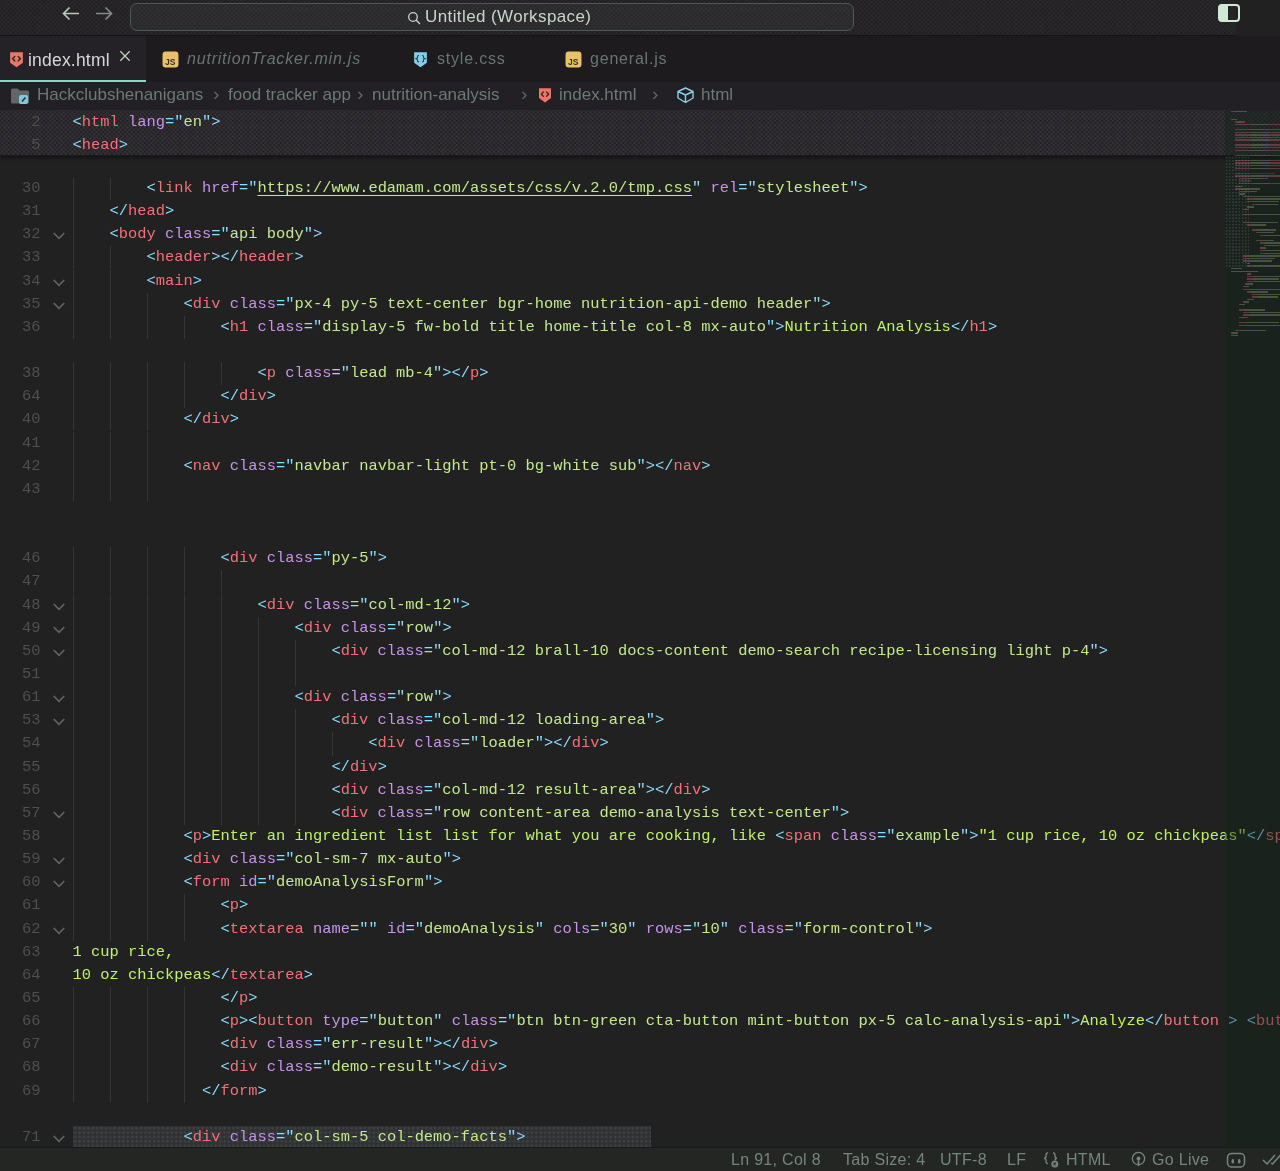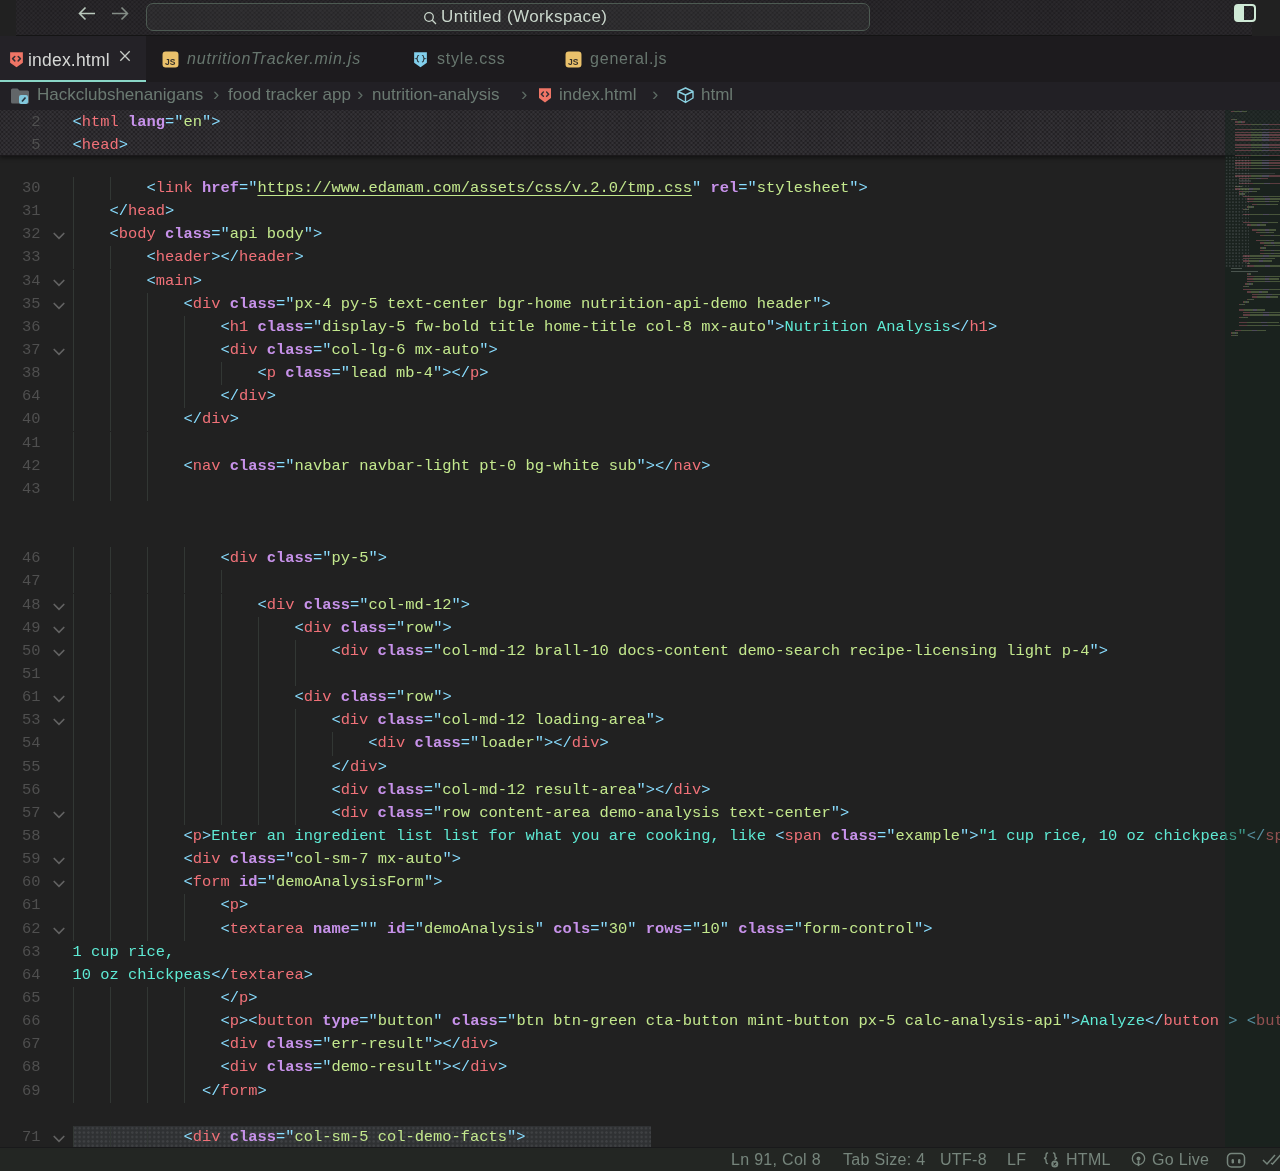--- a/index.html
+++ b/index.html
@@ -1,20 +1,20 @@
 <!DOCTYPE html>
 <html><head><meta charset="utf-8"><style>
 * { margin:0; padding:0; box-sizing:border-box; }
 html,body { width:1280px; height:1171px; overflow:hidden; background:#212121; }
 body { font-family:"Liberation Sans", sans-serif; position:relative; }
 .dots { background-image:radial-gradient(circle, rgba(222,222,234,.10) 1px, transparent 1.45px),radial-gradient(circle, rgba(222,222,234,.10) 1px, transparent 1.45px); background-size:4.4px 4.4px; background-position:0 0,2.2px 2.2px; }
 .dotsw { background-image:radial-gradient(circle, rgba(222,222,234,.055) 1px, transparent 1.45px),radial-gradient(circle, rgba(222,222,234,.055) 1px, transparent 1.45px); background-size:4.4px 4.4px; background-position:0 0,2.2px 2.2px; }
 
 
-#title { position:absolute; left:16px; top:0; width:1236px; height:36px; background-color:#201e21; border-bottom:1px solid #141414; }
+#title { position:absolute; left:0; top:0; width:1236px; height:36px; background-color:#201e21; border-bottom:1px solid #141414; }
 #searchbox { position:absolute; left:130px; top:3px; width:724px; height:28px; background-color:#272628; border:1px solid #4d5a52; border-radius:7px; color:#c9d6cb; font-size:17px; letter-spacing:0.4px; }
 #layouticon { position:absolute; right:-4px; top:4px; width:22px; height:18px; border:2px solid #cfe9d6; border-radius:4px; }
 #layouticon b { position:absolute; left:0; top:0; width:8px; height:14px; background:#cfe9d6; }
 
 
 #tabs { position:absolute; left:0; top:36px; width:1280px; height:46px; background:#1d1b1e; }
 .tab { position:absolute; top:0; height:46px; }
 .tab .lbl { position:absolute; top:14px; font-size:16px; white-space:nowrap; }
 #tab1 { left:0; width:146px; background:#242227; border-bottom:2.5px solid #8ad6c7; }
 #tab1 .lbl { left:28px; color:#d6d8d6; font-size:17.5px; letter-spacing:0.2px; }
@@ -27,22 +27,22 @@
 #crumbs span { position:absolute; top:3px; white-space:nowrap; }
 #crumbs .sep { color:#5c6962; font-size:19px; top:1px; }
 
 
 #editor { position:absolute; left:0; top:110px; width:1280px; height:1037px; background:#212121; overflow:hidden; }
 .row { position:absolute; left:0; width:1280px; height:23.14px; }
 .code { position:absolute; left:72.5px; top:0; height:23.14px; line-height:23.14px; font-family:"Liberation Mono", monospace; font-size:15.41px; white-space:pre; color:#dbe9e0; }
 .ln { position:absolute; left:0; top:0; width:40.6px; text-align:right; font-family:"Liberation Mono", monospace; font-size:15.41px; line-height:23.14px; color:#4f4f4f; }
 .chev { position:absolute; left:51px; top:5px; }
 i { font-style:normal; }
-i.t { color:#f07178; } i.p { color:#89ddff; } i.a { color:#c792ea;font-weight:bold; } i.s { color:#c3e88d;text-align:center; }
-i.w { color:#5eead4; } i.c { color:#6a6a6a; font-style:italic; }
+i.t { color:#f07178; } i.p { color:#89ddff; } i.a { color:#c792ea; } i.s { color:#c3e88d;text-align:center; }
+i.w { color:#bef264; } i.c { color:#6a6a6a; font-style:italic; }
 i.u { color:#c3e88d; text-decoration:underline; text-underline-offset:3px; }
 .g { position:absolute; top:0; width:1px; height:100%; background:#323734; }
 .hl71 { position:absolute; left:72.5px; top:0; width:578px; height:100%; background:#2f3133; background-image:radial-gradient(circle, rgba(230,230,240,.09) 1px, transparent 1.4px); background-size:4.4px 4.4px; }
 
 
 #sticky { position:absolute; left:0; top:0; width:1280px; height:46.2px; background-color:#211f22; box-shadow:0 2px 4px rgba(0,0,0,.45); border-bottom:1px solid #1a181a; }
 .srow { position:absolute; left:0; width:1280px; height:23.05px; }
 
 
 #mmstrip { position:absolute; right:0; top:0; width:55px; height:1037px; background:rgba(16,35,26,0.42); }
@@ -176,31 +176,20 @@
       </svg>
       <span class="code">            <i class="p">&lt;</i><i class="t">div</i><i class="a"> class</i><i class="p">="</i><i class="s">px-4 py-5 text-center bgr-home nutrition-api-demo header</i><i class="p">"</i><i class="p">&gt;</i></span>
     </div>
 <div class="row" style="top:205.80px">
       <b class="g" style="left:73.0px"></b>
       <b class="g" style="left:110.0px"></b>
       <b class="g" style="left:147.0px"></b>
       <b class="g" style="left:184.1px"></b>
       <span class="ln">36</span>
       <span class="code">                <i class="p">&lt;</i><i class="t">h1</i><i class="a"> class</i><i class="p">="</i><i class="s">display-5 fw-bold title home-title col-8 mx-auto</i><i class="p">"</i><i class="p">&gt;</i><i class="w">Nutrition Analysis</i><i class="p">&lt;/</i><i class="t">h1</i><i class="p">&gt;</i></span>
-    </div>
-<div class="row" style="top:228.94px">
-      <b class="g" style="left:73.0px"></b>
-      <b class="g" style="left:110.0px"></b>
-      <b class="g" style="left:147.0px"></b>
-      <b class="g" style="left:184.1px"></b>
-      <span class="ln">37</span>
-      <svg class="chev" width="16" height="16" viewBox="0 0 16 16">
-        <path d="M3.2 5.5 L8 10.3 L12.8 5.5" stroke="#636363" stroke-width="1.7" fill="none" stroke-linecap="round"></path>
-      </svg>
-      <span class="code">                <i class="p">&lt;</i><i class="t">div</i><i class="a"> class</i><i class="p">="</i><i class="s">col-lg-6 mx-auto</i><i class="p">"</i><i class="p">&gt;</i></span>
     </div>
 <div class="row" style="top:252.09px">
       <b class="g" style="left:73.0px"></b>
       <b class="g" style="left:110.0px"></b>
       <b class="g" style="left:147.0px"></b>
       <b class="g" style="left:184.1px"></b>
       <b class="g" style="left:221.1px"></b>
       <span class="ln">38</span>
       <span class="code">                    <i class="p">&lt;</i><i class="t">p</i><i class="a"> class</i><i class="p">="</i><i class="s">lead mb-4</i><i class="p">"</i><i class="p">&gt;</i><i class="p">&lt;/</i><i class="t">p</i><i class="p">&gt;</i></span>
     </div>

